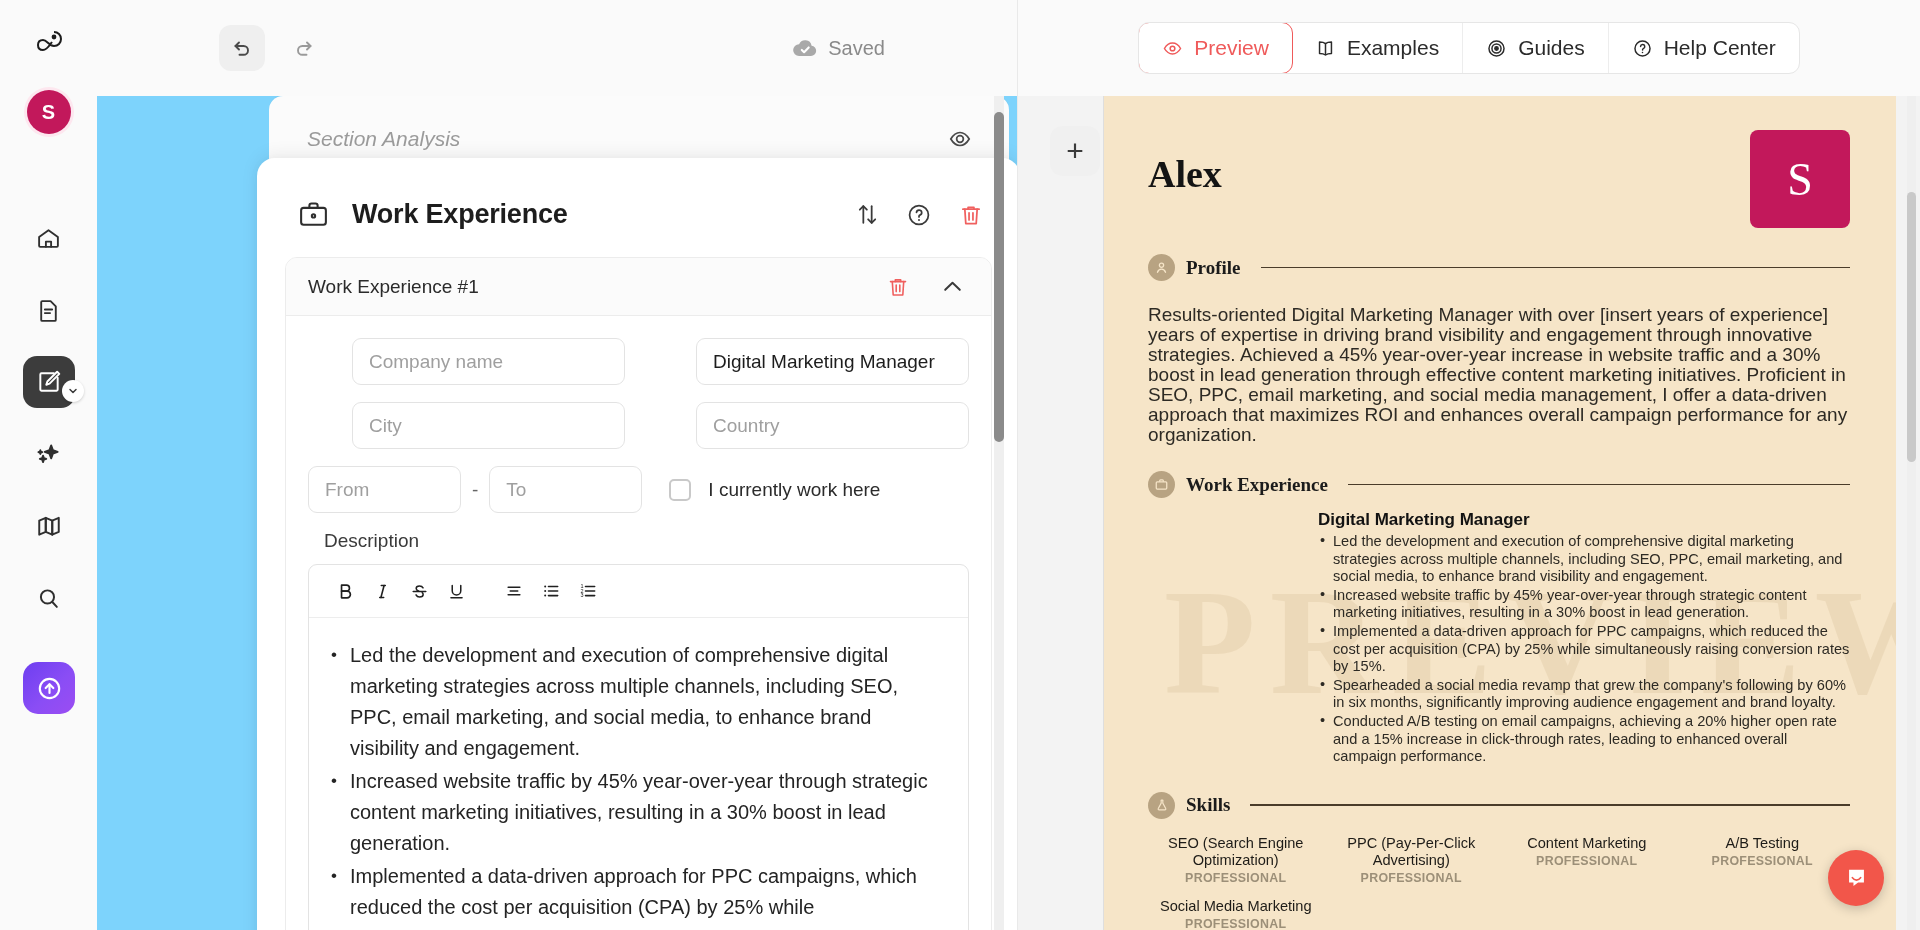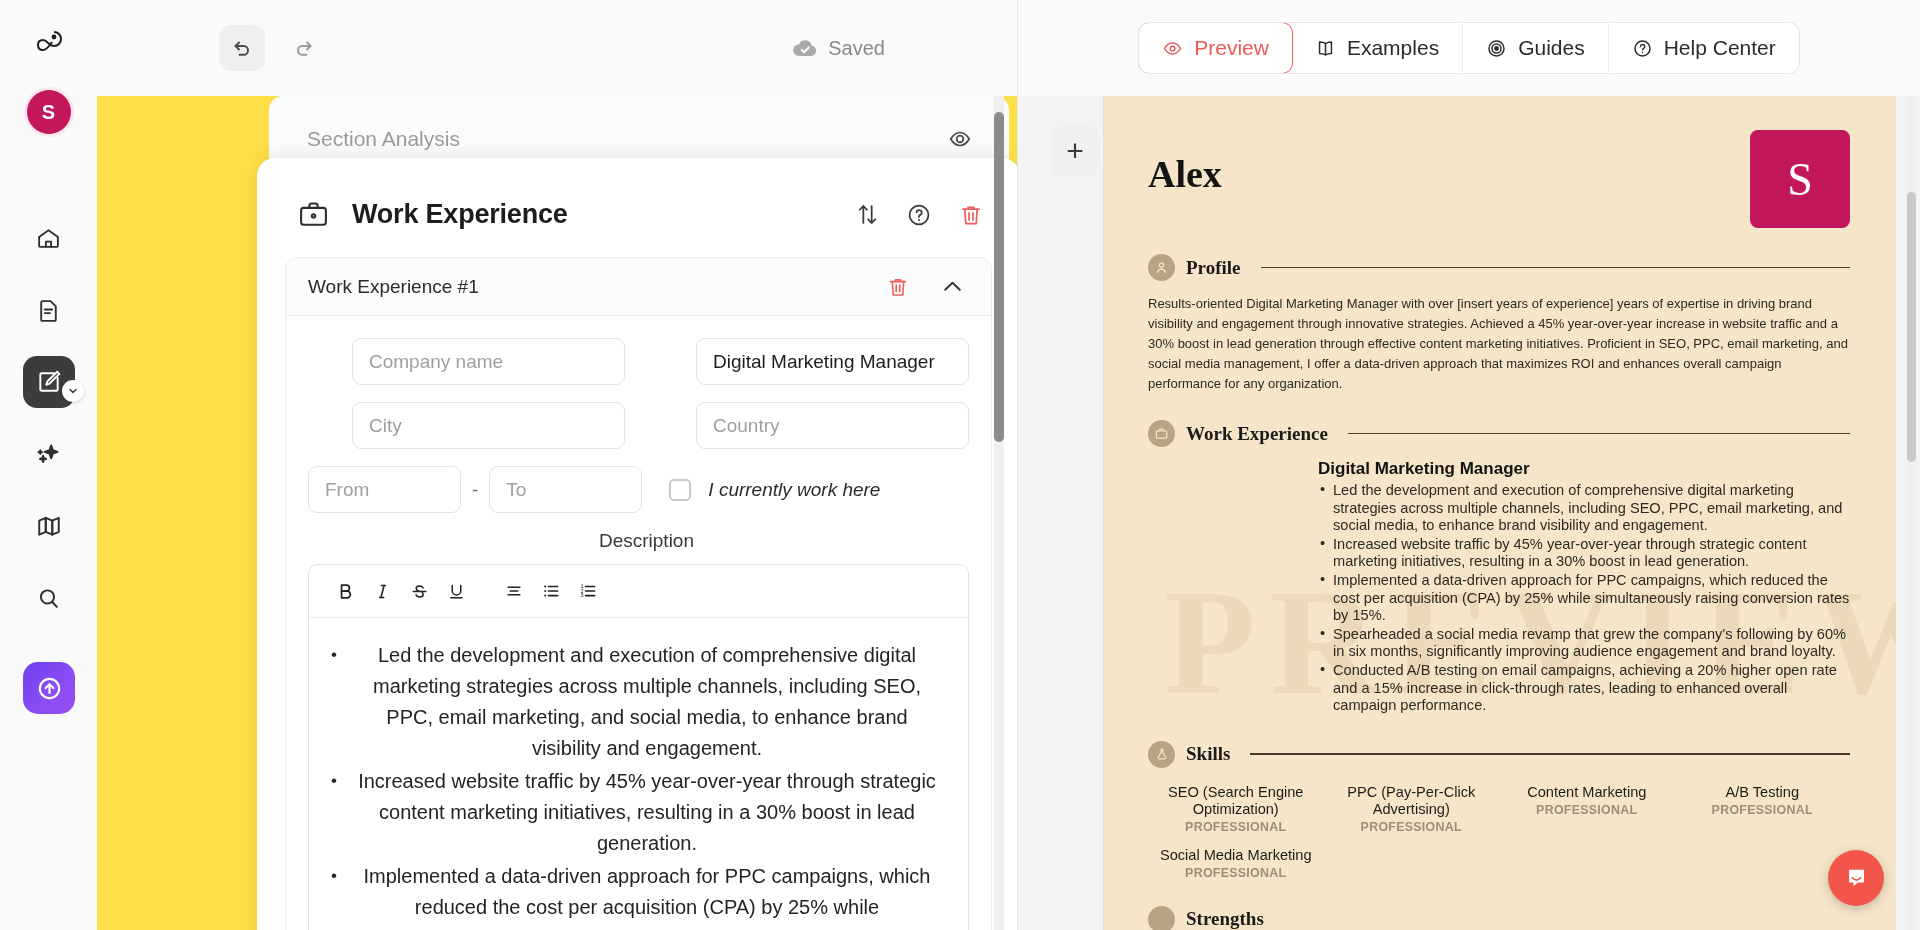--- a/index.html
+++ b/index.html
@@ -46,21 +46,21 @@
     position: absolute; left: 23px; bottom: 216px;
     width: 52px; height: 52px; border-radius: 15px;
     background: linear-gradient(135deg,#6d3ff0 0%,#8a4df5 55%,#9b4df2 100%);
     display: flex; align-items: center; justify-content: center;
     color: #fff; cursor: pointer;
   }
 
   
   .editor-col {
     width: 920px; flex: 0 0 920px; height: 930px;
-    background: #fde047; position: relative; text-align: center;
+    background: #7dd3fc; position: relative;
   }
   .editor-topbar {
     height: 96px; background: #fafafa;
     display: flex; align-items: center; padding: 0 0 0 122px;
     position: relative; z-index: 4;
   }
   .hist-btn {
     width: 46px; height: 46px; border-radius: 12px;
     display: flex; align-items: center; justify-content: center;
     color: #4a4a4a; cursor: pointer;
@@ -77,20 +77,21 @@
     position: absolute; top: 96px; left: 0; right: 0; bottom: 0;
     overflow: hidden;
   }
   .section-analysis-card {
     position: absolute; top: 0; left: 172px; width: 740px;
     background: #fbfbfb;
     border-radius: 14px 14px 0 0;
     height: 86px;
     display: flex; align-items: center; padding: 0 36px 0 38px;
     box-shadow: 0 -1px 0 rgba(0,0,0,.03);
+    font-style: italic;
   }
   .section-analysis-title { color: #9b9b9b; font-size: 21px; }
   .eye-btn { margin-left: auto; color: #4a4a4a; cursor: pointer; display:flex; }
 
   .work-card {
     position: absolute; top: 62px; left: 160px; width: 763px;
     background: #ffffff;
     border-radius: 18px;
     box-shadow: 0 -3px 18px rgba(0,0,0,.07), 0 2px 10px rgba(0,0,0,.04);
     min-height: 880px;
@@ -123,21 +124,21 @@
     height: 47px; border: 1px solid #e3e3e3; border-radius: 9px;
     display: flex; align-items: center; padding: 0 16px;
     font-size: 19px; background: #fff; cursor: text;
   }
   .fld.half { flex: 1 1 0; margin-left: 44px; }
   .fld.ph { color: #9f9f9f; }
   .fld.val { color: #1d1d1d; }
   .dates { display: flex; align-items: center; gap: 11px; flex: 1 1 0; }
   .fld.date { width: 153px; flex: 0 0 153px; }
   .dash { color: #666; font-size: 19px; }
-  .curwork { flex: 1 1 0; display: flex; align-items: center; gap: 17px; cursor: pointer; font-style: italic; }
+  .curwork { flex: 1 1 0; display: flex; align-items: center; gap: 17px; cursor: pointer; }
   .cbox { width: 22px; height: 22px; border: 2px solid #c9c9c9; border-radius: 5px; background: #fff; flex: 0 0 22px; }
   .curwork span { font-size: 19px; color: #2b2b2b; }
 
   .desc-label { font-size: 19px; color: #3a3a3a; margin: 16px 0 12px 16px; }
   .rte { border: 1px solid #e3e3e3; border-radius: 9px; overflow: hidden; }
   .rte-bar {
     height: 53px; border-bottom: 1px solid #ededed;
     display: flex; align-items: center; padding: 0 18px; gap: 0;
   }
   .rte-btn {
@@ -225,21 +226,21 @@
   .sec-badge {
     width: 27px; height: 27px; border-radius: 50%; background: #b8a382;
     display: flex; align-items: center; justify-content: center; color: #f6e5c8; flex: 0 0 27px;
   }
   .sec-title {
     font-family: "Liberation Serif", serif;
     font-size: 19px; font-weight: 700; color: #1b1b1b; white-space: nowrap;
   }
   .sec-rule { flex: 1 1 auto; height: 1.6px; background: #4a3c2a; margin-left: 9px; }
   .sec-text {
-    margin-top: 13px; font-size: 13px; line-height: 20px; color: #2d2a24;
+    margin-top: 24px; font-size: 19px; line-height: 20px; color: #2d2a24;
   }
 
   .job-block { margin-top: 12px; padding-left: 170px; }
   .job-title { font-size: 17px; font-weight: 700; color: #121212; margin-bottom: 3px; }
   .job-block ul { list-style: none; }
   .job-block li {
     font-size: 14.6px; line-height: 17.6px; color: #2d2a24;
     padding-left: 15px; position: relative; margin-bottom: 1px;
   }
   .job-block li::before { content: "•"; position: absolute; left: 2px; top: -1px; }

